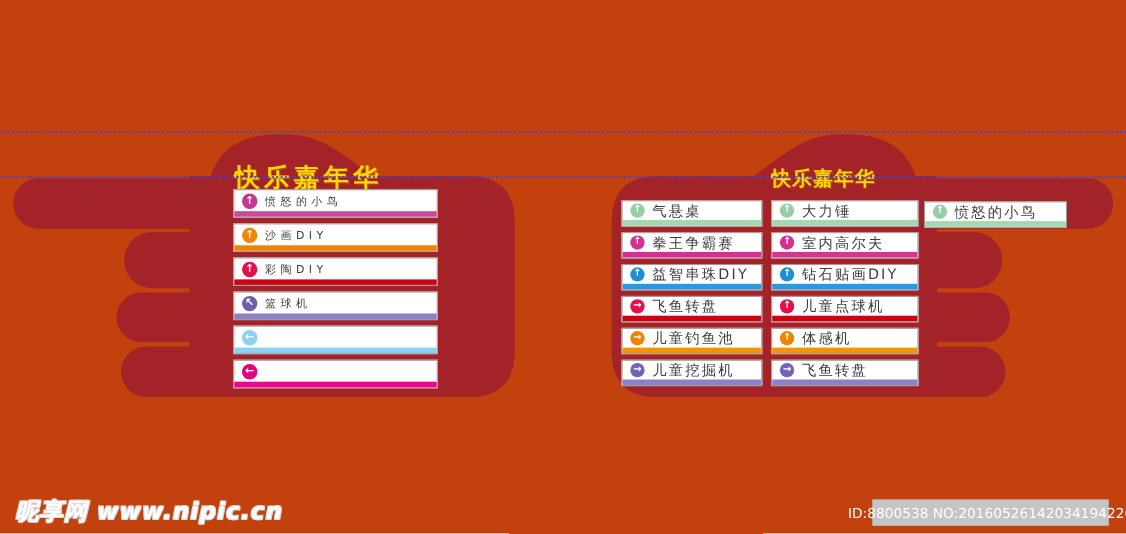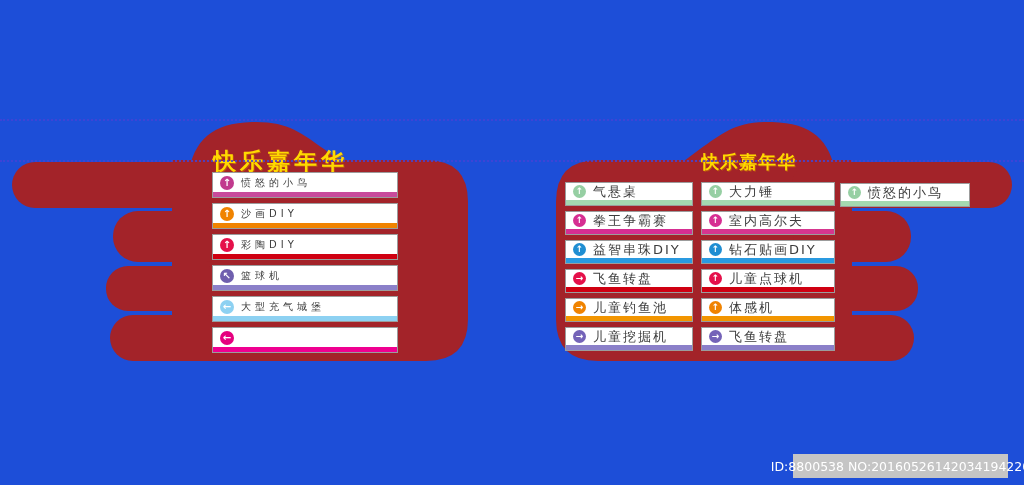--- a/index.html
+++ b/index.html
@@ -1,16 +1,16 @@
 <!DOCTYPE html>
 <html><head>
 <meta charset="utf-8">
 <style>
   html,body{margin:0;padding:0;background:#fff;}
-  .canvas{position:relative;width:1024px;height:485px;background:#1d4ed8;overflow:hidden;
+  .canvas{position:relative;width:1024px;height:485px;background:#c2410c;overflow:hidden;
           font-family:"DejaVu Sans","Liberation Sans",sans-serif;}
   .hands{position:absolute;left:0;top:0;z-index:1;}
   .title{position:absolute;z-index:10;font-weight:bold;color:#ffd900;white-space:nowrap;
          text-shadow:1px 1px 0 rgba(205,120,0,.55);}
   .title-left{left:213px;top:146px;font-size:23px;letter-spacing:4px;}
   .title-right{left:701px;top:150px;font-size:18px;letter-spacing:1px;}
   .col{position:absolute;display:flex;flex-direction:column;gap:5px;z-index:10;}
   .col-left{left:212px;top:172px;width:186px;}
   .col-r1{left:565px;top:182px;width:128px;}
   .col-r2{left:701px;top:182px;width:134px;}
@@ -82,21 +82,20 @@
       <div class="sign">
       <div class="sign-row">
         <span class="dot" style="background: rgb(111, 95, 174);">↖</span>
         <span class="lbl">篮球机</span>
       </div>
       <div class="bar" style="background: rgb(139, 128, 201);"></div>
     </div>
       <div class="sign">
       <div class="sign-row">
         <span class="dot" style="background: rgb(141, 209, 242);">←</span>
-        <span class="lbl">大型充气城堡</span>
       </div>
       <div class="bar" style="background: rgb(141, 209, 242);"></div>
     </div>
       <div class="sign">
       <div class="sign-row">
         <span class="dot" style="background: rgb(229, 0, 127);">←</span>
       </div>
       <div class="bar" style="background: rgb(239, 0, 144);"></div>
     </div>
     </div>
@@ -197,15 +196,16 @@
         <span class="dot" style="background: rgb(150, 207, 163);">↑</span>
         <span class="lbl">愤怒的小鸟</span>
       </div>
       <div class="bar" style="background: rgb(164, 216, 176);"></div>
     </div>
     </div>
 
   <div class="guide guide-1"></div>
   <div class="guide guide-2"></div>
 
+  <div class="watermark">昵享网 www.nipic.cn</div>
   <div class="idbar">ID:8800538 NO:20160526142034194220</div>
 
 </div>
 
 </body></html>

